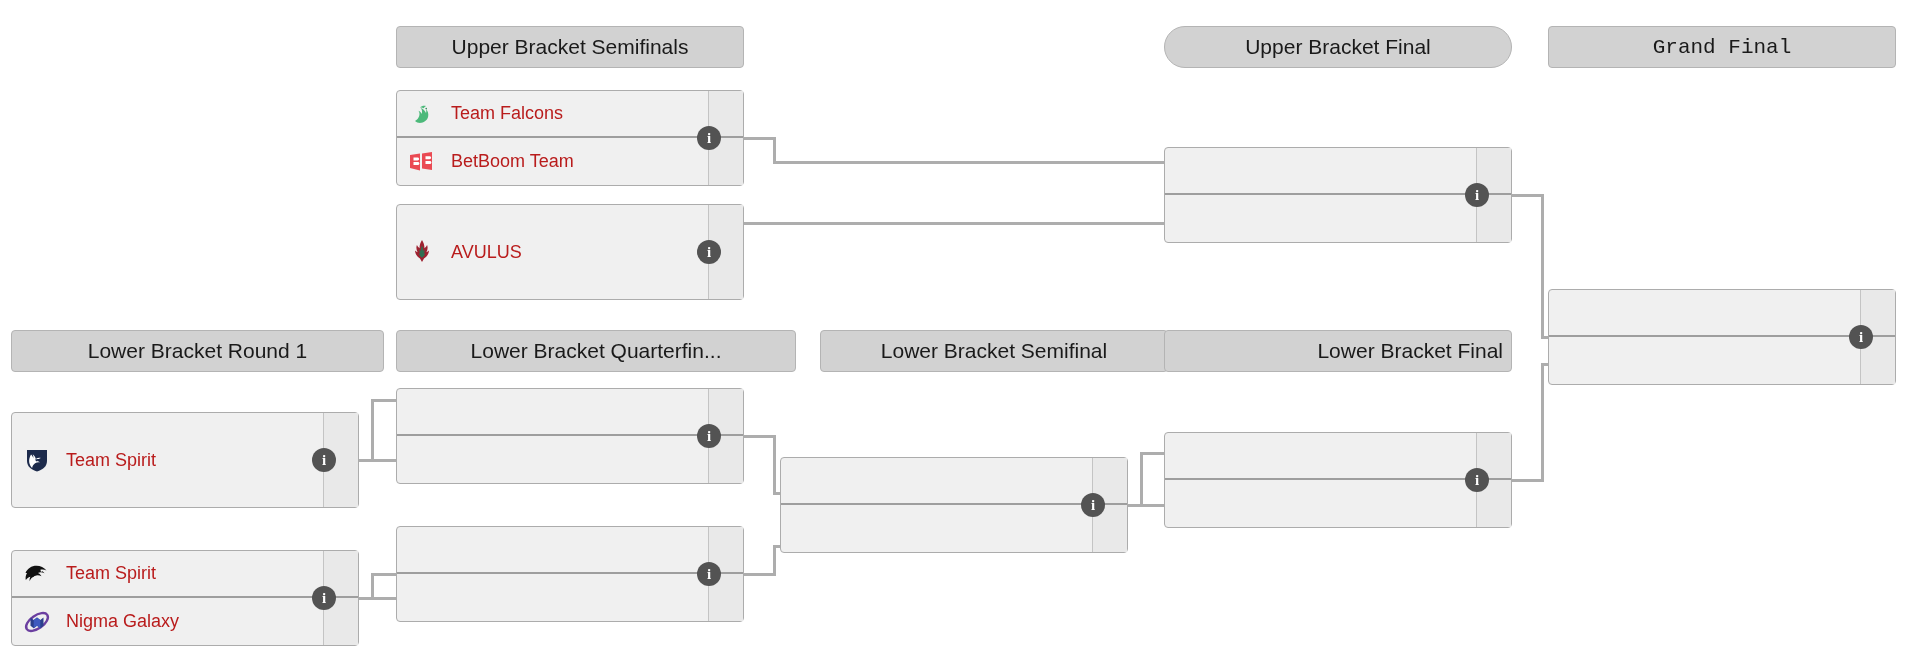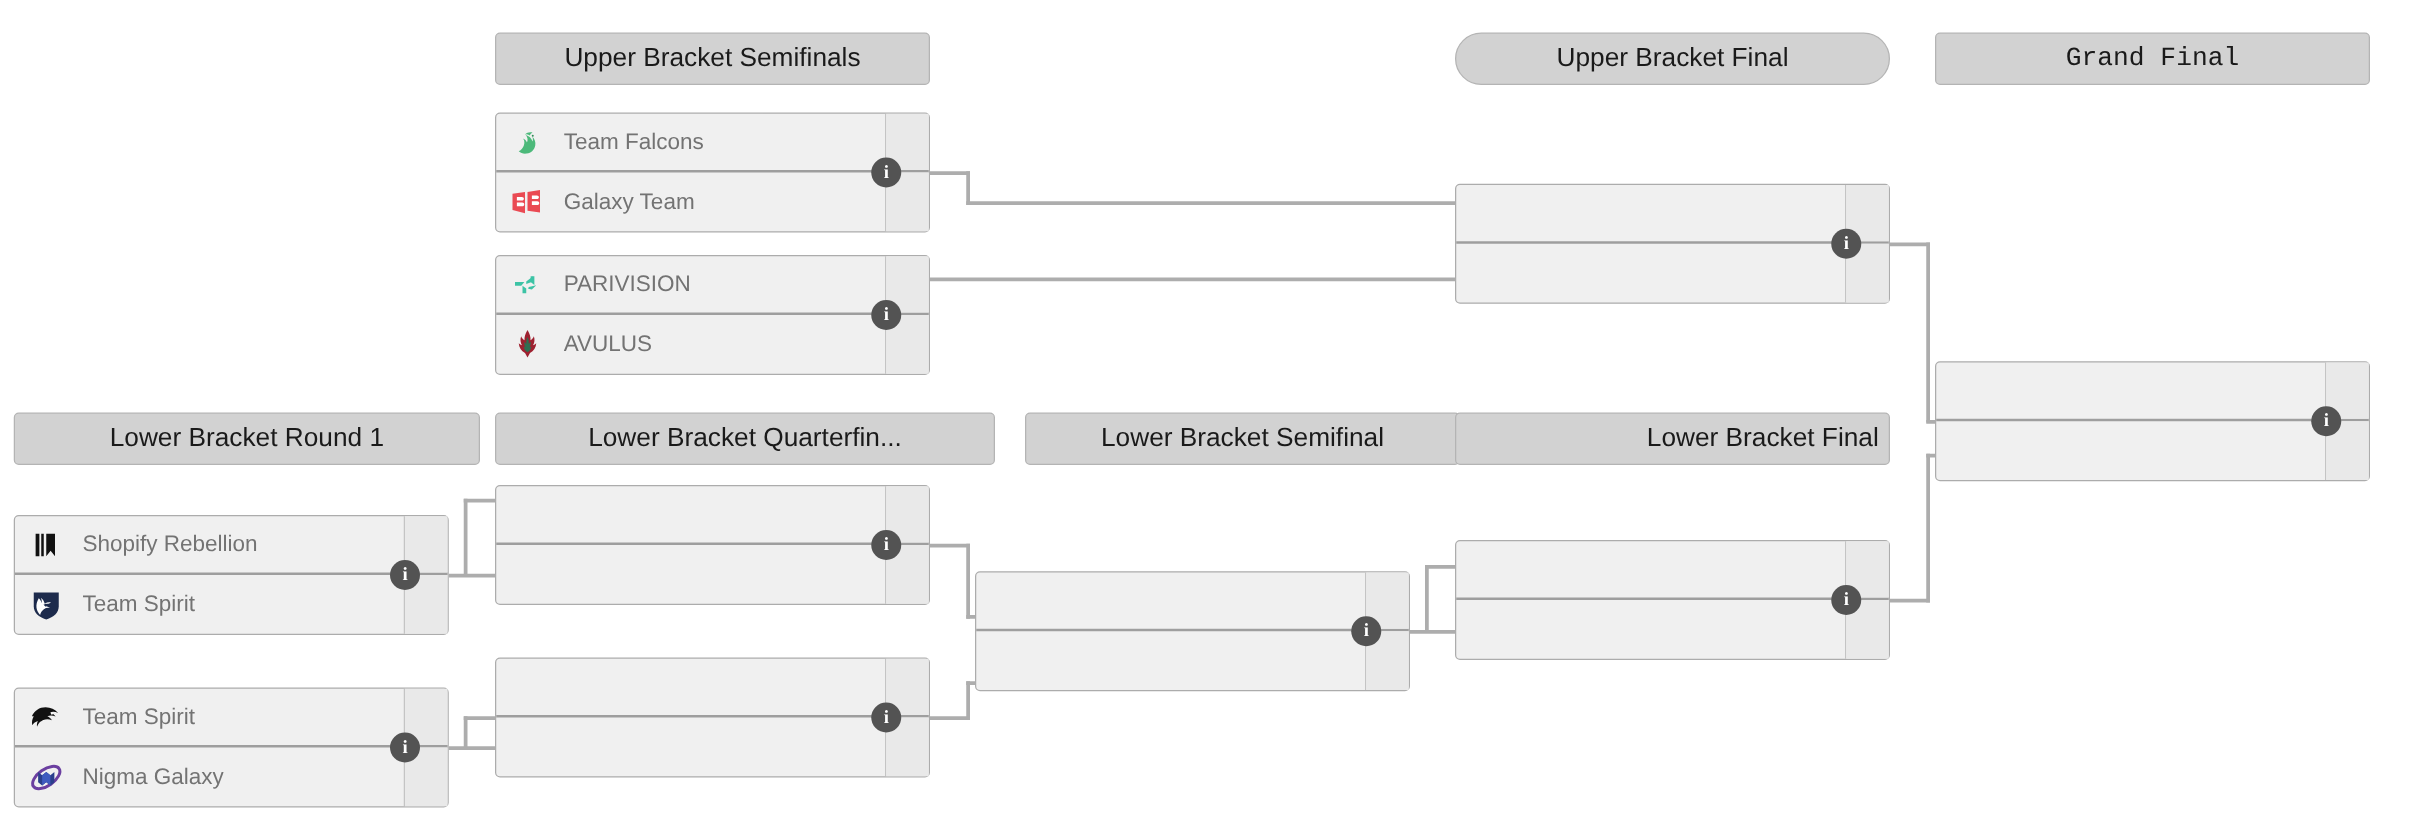--- a/index.html
+++ b/index.html
@@ -74,21 +74,21 @@
     height: 30px;
     flex: 0 0 30px;
     margin-right: 14px;
     display: flex;
     align-items: center;
     justify-content: center;
   }
   .opp-logo svg { display: block; }
   .opp-name {
     font-size: 18px;
-    color: #737373;
+    color: #b91c1c;
     white-space: nowrap;
     overflow: hidden;
     text-overflow: ellipsis;
     font-family: "Liberation Sans", sans-serif;
   }
   .opp-score {
     flex: 0 0 34px;
     width: 34px;
     height: 100%;
     background: #e9e9e9;
@@ -214,76 +214,48 @@
       <div class="opp-row">
         <div class="opp-main">
           <span class="opp-logo">
             <svg width="30" height="30" viewBox="0 0 30 30">
               <path d="M3 8l10-1.5v17L3 21z" fill="#ea4a53"></path>
               <path d="M15 6.5L25 5v18l-10-1.5z" fill="#ea4a53"></path>
               <path d="M6.5 10.5h4c1 0 1.6.6 1.6 1.5s-.6 1.4-1.6 1.4h-4zM6.5 15h4.2c1.1 0 1.7.6 1.7 1.5s-.6 1.5-1.7 1.5H6.5z" fill="#ffffff"></path>
               <path d="M18.5 9.3h4c1 0 1.6.6 1.6 1.5s-.6 1.4-1.6 1.4h-4zM18.5 14h4.2c1.1 0 1.7.6 1.7 1.5s-.6 1.5-1.7 1.5h-4.2z" fill="#ffffff"></path>
             </svg>
           </span>
-          <span class="opp-name">Galaxy Team</span>
+          <span class="opp-name">BetBoom Team</span>
         </div>
         <div class="opp-score"></div>
       </div>
       <div class="info-badge">i</div>
     </div>
   </div>
 
   <div class="match" style="left:396px; top:204px; width:348px; height:96px;">
     <div class="match-inner">
-      <div class="opp-row top">
-        <div class="opp-main">
-          <span class="opp-logo">
-            <svg width="30" height="30" viewBox="0 0 30 30">
-              <path d="M5 12.5h7.5l-2.5 3H5z" fill="#3cc3a5"></path>
-              <path d="M20.5 8v7l-3-2.5V8z" fill="#3cc3a5"></path>
-              <path d="M11 21.5v-6l3 2.2v3.8z" fill="#3cc3a5"></path>
-              <path d="M14 12.2l5.5-4.2-1.2 4.6-4.3 1.6z" fill="#3cc3a5"></path>
-              <path d="M16 16.5l6-1.4-3.5 3.4-3-.6z" fill="#3cc3a5"></path>
-            </svg>
-          </span>
-          <span class="opp-name">PARIVISION</span>
-        </div>
-        <div class="opp-score"></div>
-      </div>
       <div class="opp-row">
         <div class="opp-main">
           <span class="opp-logo">
             <svg width="30" height="30" viewBox="0 0 30 30">
               <path d="M15 3c1.8 3 2.6 5.6 2.4 8.2 1.3-.9 2.2-2 2.7-3.3.9 2.6.6 5-.7 7.3 1-.3 1.9-.9 2.6-1.7-.2 3.4-2 6.2-5 7.9l-2 3.6-2-3.6c-3-1.7-4.8-4.5-5-7.9.7.8 1.6 1.4 2.6 1.7-1.3-2.3-1.6-4.7-.7-7.3.5 1.3 1.4 2.4 2.7 3.3C12.4 8.6 13.2 6 15 3z" fill="#9e2130"></path>
               <path d="M15 8.5c.9 2 1.2 3.8.9 5.6.7-.5 1.2-1.1 1.5-1.9.4 1.7.1 3.2-.8 4.6.6-.2 1.1-.5 1.5-.9-.3 2.2-1.4 3.9-3.1 4.9-1.7-1-2.8-2.7-3.1-4.9.4.4.9.7 1.5.9-.9-1.4-1.2-2.9-.8-4.6.3.8.8 1.4 1.5 1.9-.3-1.8 0-3.6.9-5.6z" fill="#2f6f52"></path>
             </svg>
           </span>
           <span class="opp-name">AVULUS</span>
         </div>
         <div class="opp-score"></div>
       </div>
       <div class="info-badge">i</div>
     </div>
   </div>
 
   <div class="match" style="left:11px; top:412px; width:348px; height:96px;">
     <div class="match-inner">
-      <div class="opp-row top">
-        <div class="opp-main">
-          <span class="opp-logo">
-            <svg width="30" height="30" viewBox="0 0 30 30">
-              <rect x="6.5" y="6" width="3" height="18" fill="#111111"></rect>
-              <rect x="11" y="6" width="2" height="18" fill="#111111"></rect>
-              <path d="M15 6h7v18l-3.5-4.5L15 24z" fill="#111111"></path>
-            </svg>
-          </span>
-          <span class="opp-name">Shopify Rebellion</span>
-        </div>
-        <div class="opp-score"></div>
-      </div>
       <div class="opp-row">
         <div class="opp-main">
           <span class="opp-logo">
             <svg width="30" height="30" viewBox="0 0 30 30">
               <path d="M5 5h20v11c0 5.2-4 8.7-10 10.5C9 24.7 5 21.2 5 16z" fill="#1d2b4c"></path>
               <path d="M9 9.5c1.2 1 2 2.4 2.3 4 .2-1.6 0-3-.6-4.3 1.5 1.2 2.6 2.8 3.1 4.7 1.5-1 3.2-1.3 5-1-1.6.6-2.9 1.6-3.8 3 1.2.2 2.3.7 3.2 1.5-1.9-.4-3.6-.1-5.1.9-1.6 1.1-2.6 2.7-3 4.6-1.6-1.6-2.6-3.5-2.9-5.7-.3-2.6.3-5 1.8-7.7z" fill="#ffffff"></path>
               <path d="M12.8 14.8c1.7-.9 3.4-1 5.2-.4-1.4.3-2.5 1-3.4 2-.6-.6-1.2-1.1-1.8-1.6z" fill="#1d2b4c"></path>
             </svg>
           </span>
           <span class="opp-name">Team Spirit</span>

